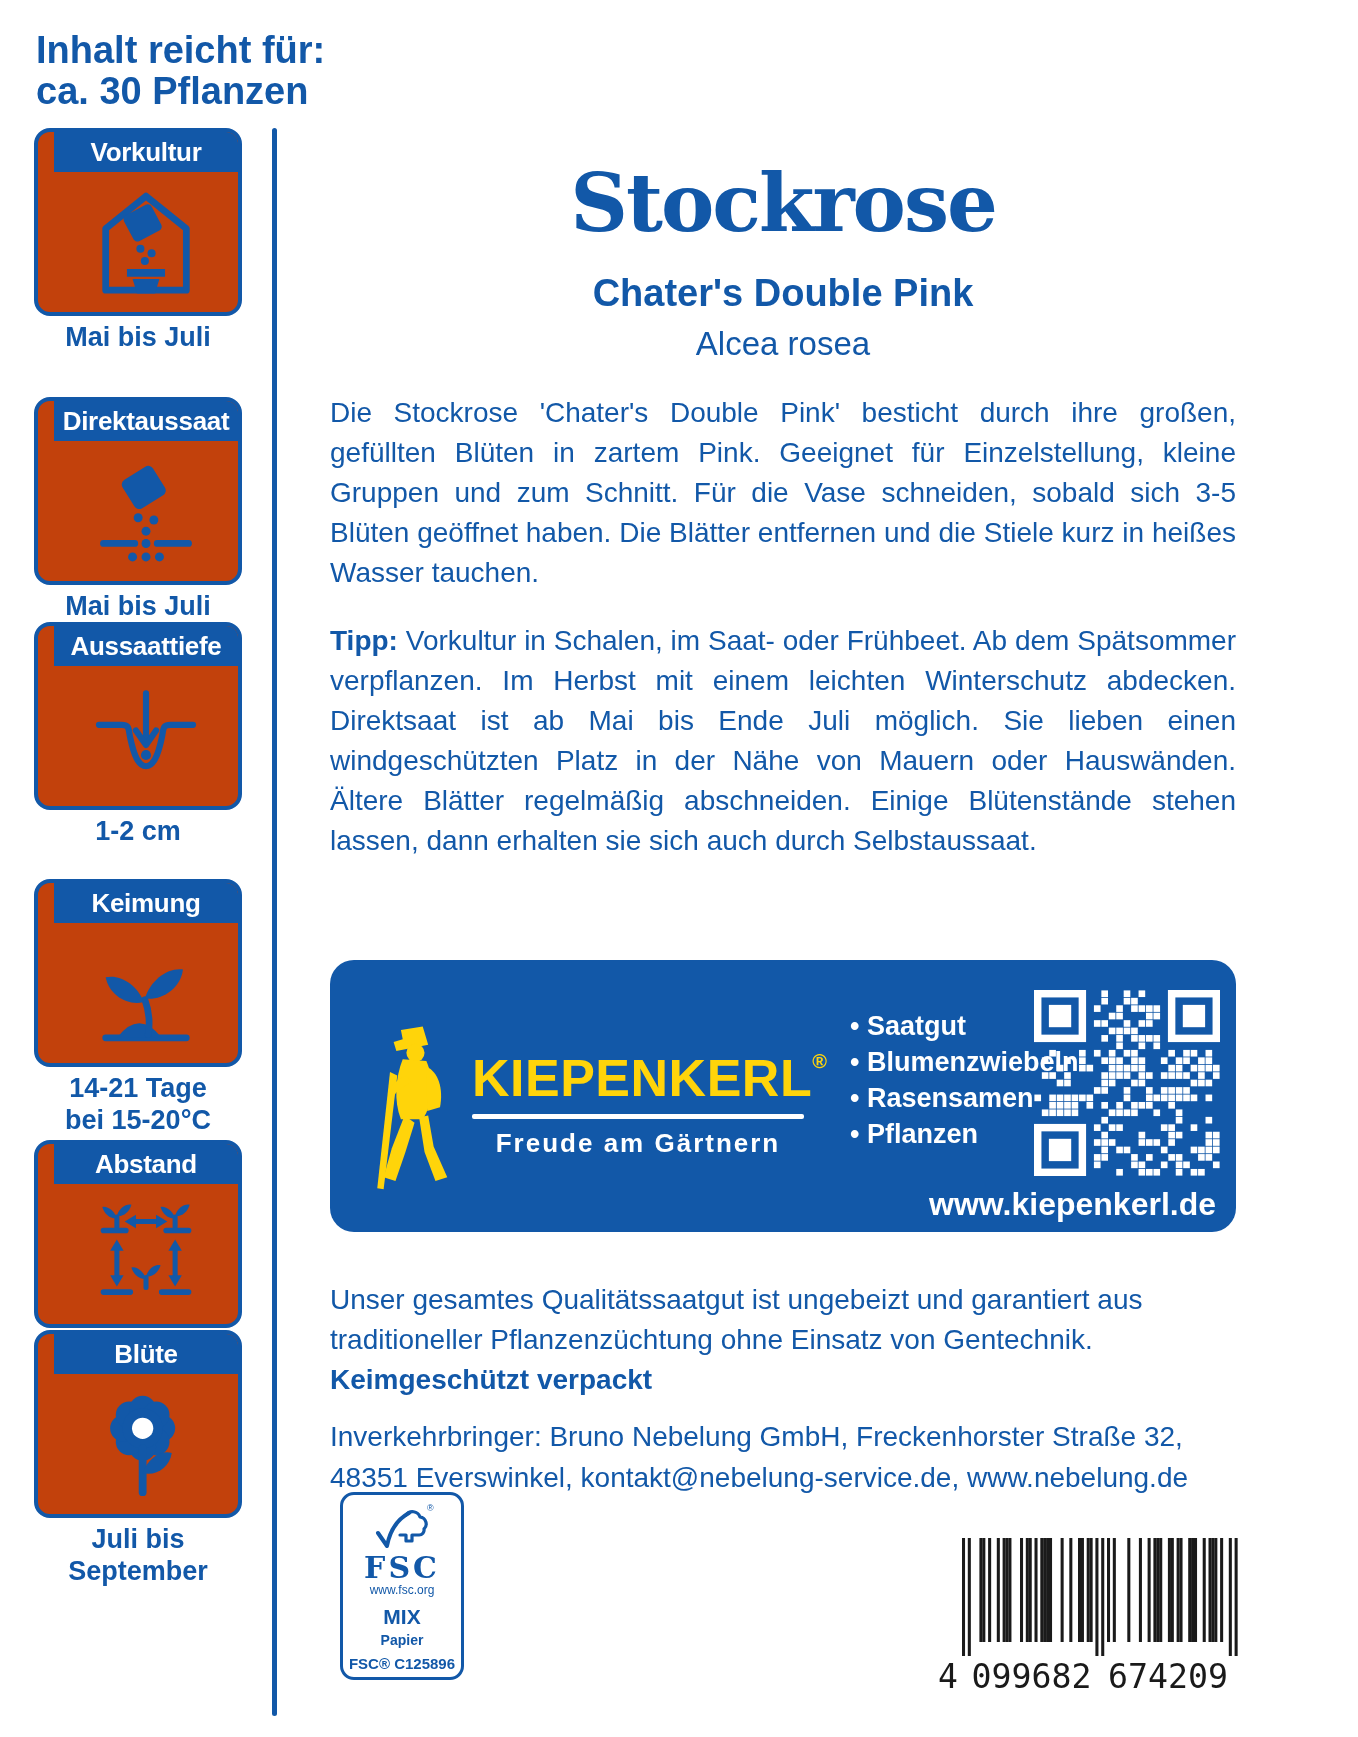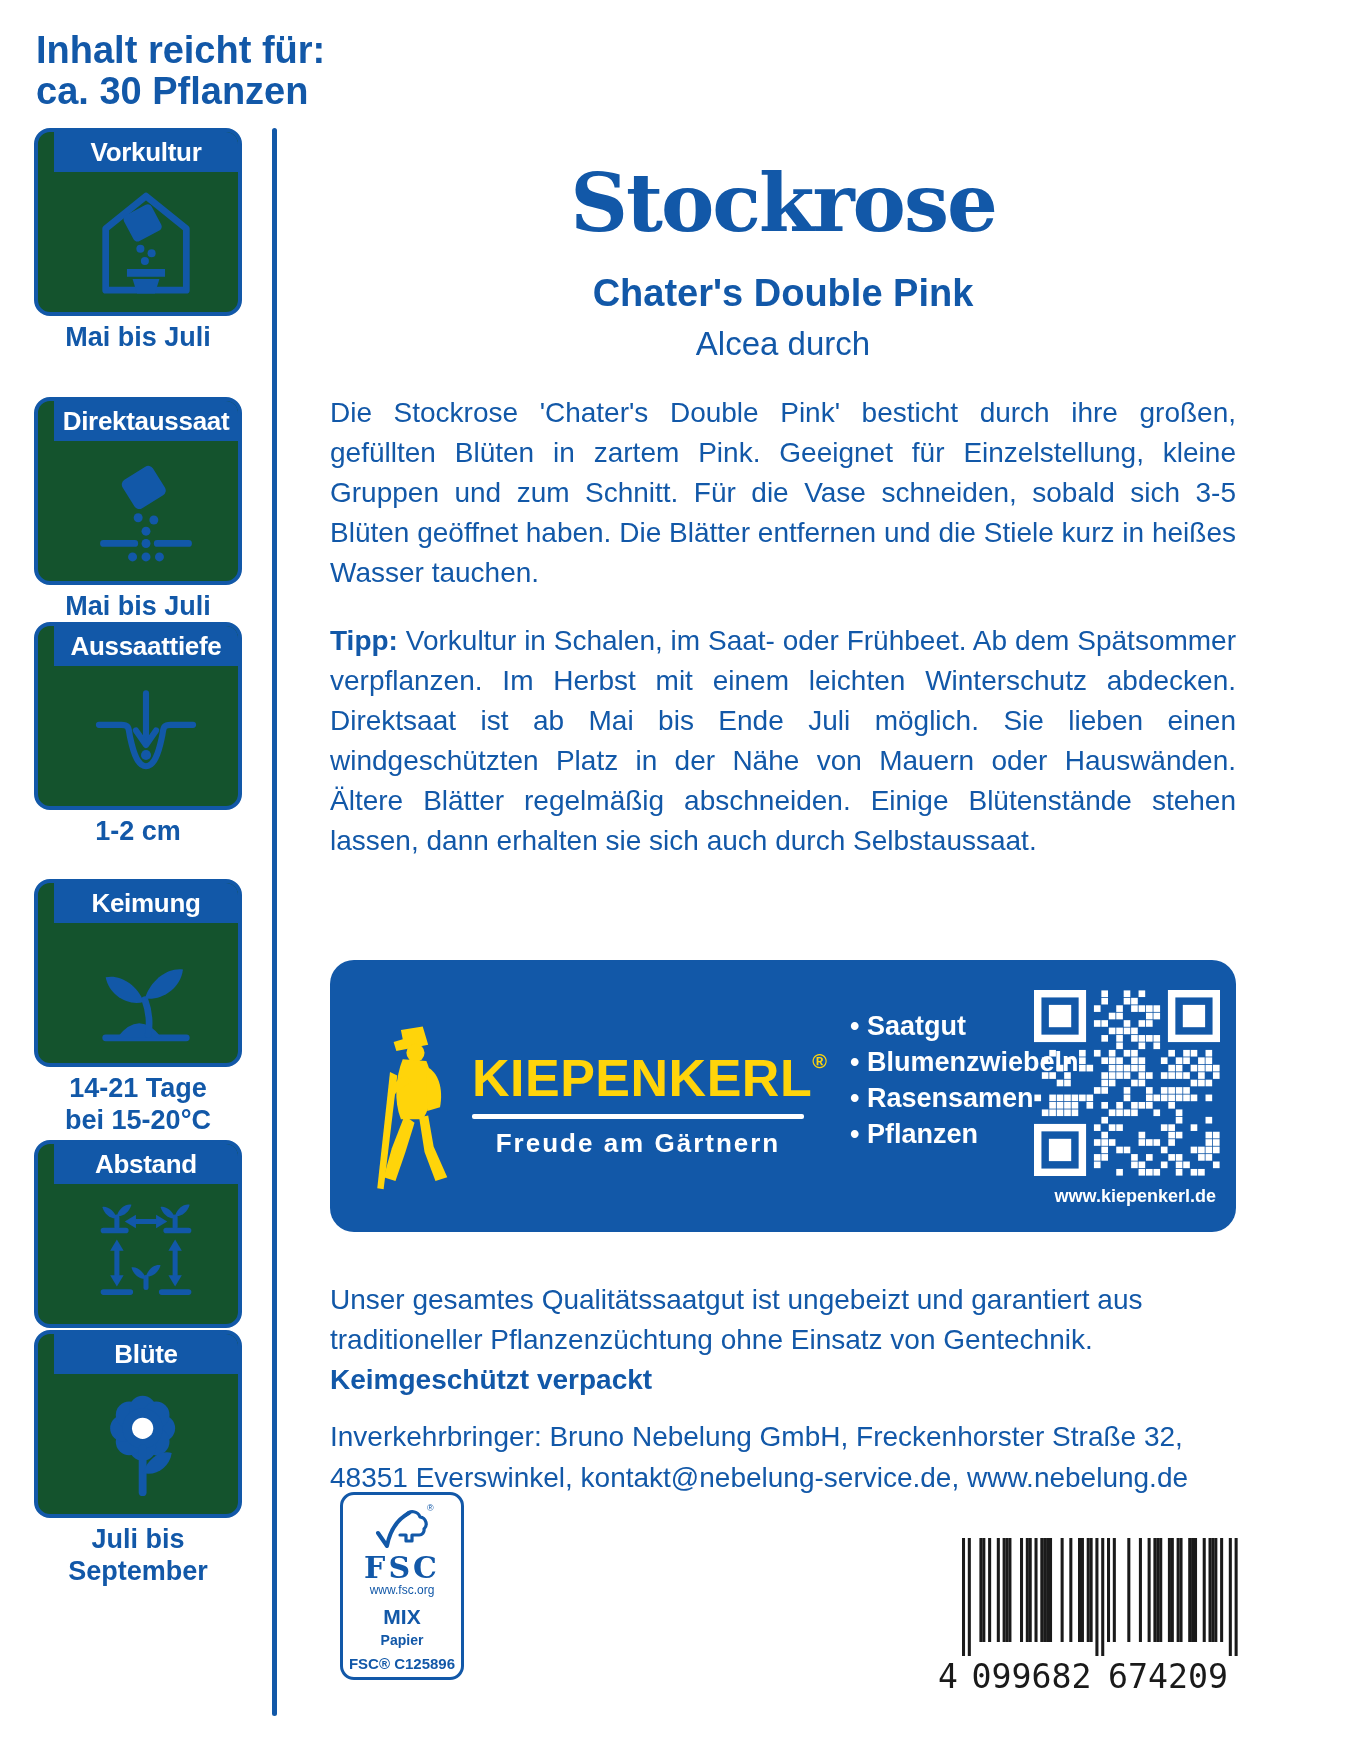--- a/index.html
+++ b/index.html
@@ -11,21 +11,21 @@
     position:relative;width:1358px;height:1737px;background:#fff;
     font-family:"Liberation Sans","DejaVu Sans",sans-serif;color:var(--blue);
     overflow:hidden;
   }
   
   .note{position:absolute;left:36px;top:30px;font-size:38px;font-weight:700;line-height:41px;}
   
   .divider{position:absolute;left:272px;top:128px;width:5px;height:1588px;background:var(--blue);border-radius:3px;}
   
   .sidebar{position:absolute;left:34px;top:128px;width:208px;}
-  .infobox{border:4px solid var(--blue);border-radius:16px;overflow:hidden;background:#14532d;padding-left:16px;}
+  .infobox{border:4px solid var(--blue);border-radius:16px;overflow:hidden;background:#c2410c;padding-left:16px;}
   .infobox-header{background:var(--blue);color:#fff;font-size:26px;font-weight:700;text-align:center;height:40px;line-height:40px;letter-spacing:-0.3px;}
   .infobox-icon{height:140px;display:flex;align-items:center;justify-content:center;color:var(--blue);}
   .caption{text-align:center;font-size:27px;font-weight:700;line-height:32px;margin-top:5px;}
   .m1{margin-bottom:44px}.m2{}.m3{margin-bottom:32px}.m4{margin-bottom:4px}.m5{margin-bottom:2px}
   
   .main{position:absolute;left:330px;top:150px;width:906px;}
   .title{font-family:"DejaVu Serif","Liberation Serif",serif;font-weight:700;font-size:80px;line-height:86px;text-align:center;letter-spacing:-2px;margin-top:10px;}
   .variety{font-size:38px;font-weight:700;text-align:center;margin-top:26px;}
   .botanical{font-size:33px;font-weight:400;text-align:center;margin-top:10px;}
   .para{font-size:28px;line-height:40px;text-align:justify;margin-top:30px;}
@@ -34,21 +34,21 @@
   
   .brand-box{position:absolute;left:330px;top:960px;width:906px;height:272px;background:var(--blue);border-radius:24px;}
   .mascot{position:absolute;left:40px;top:62px;}
   .logo-word{position:absolute;left:142px;top:88px;color:var(--yellow);font-size:52px;font-weight:700;letter-spacing:0.5px;white-space:nowrap;}
   .logo-word sup{font-size:20px;vertical-align:28px;}
   .logo-rule{position:absolute;left:142px;top:154px;width:332px;height:5px;background:#fff;border-radius:2px;}
   .slogan{position:absolute;left:142px;top:168px;width:332px;text-align:center;color:#fff;font-size:26px;font-weight:700;letter-spacing:2px;}
   .products{position:absolute;left:520px;top:48px;margin:0;padding:0;list-style:none;color:#fff;font-size:27px;font-weight:700;line-height:36px;}
   .products li::before{content:"• ";}
   .qr{position:absolute;right:16px;top:30px;}
-  .website{position:absolute;right:20px;top:226px;color:#fff;font-size:18px;font-weight:700;}
+  .website{position:absolute;right:20px;top:226px;color:#fff;font-size:32px;font-weight:700;}
   
   .quality{position:absolute;left:330px;top:1252px;width:906px;font-size:28px;line-height:40px;}
   .quality .packed{font-weight:700;display:block;}
   .distributor{position:absolute;left:330px;top:1388px;width:906px;font-size:28px;line-height:41px;}
   .distributor .code{display:block;}
   
   .fsc{position:absolute;left:340px;top:1492px;width:124px;height:188px;border:3px solid var(--blue);border-radius:14px;
        display:flex;flex-direction:column;align-items:center;box-sizing:border-box;padding-top:8px;color:var(--blue);}
   .fsc-brand{font-family:"DejaVu Serif","Liberation Serif",serif;font-weight:700;font-size:30px;letter-spacing:3px;line-height:30px;margin-top:-2px;}
   .fsc-url{font-size:12px;font-weight:400;line-height:14px;}
@@ -211,21 +211,21 @@
         <div>Juli bis</div>
         <div>September</div>
       </div>
     </section>
 
   </aside>
 
   <main class="main">
     <div class="title">Stockrose</div>
     <div class="variety">Chater's Double Pink</div>
-    <div class="botanical">Alcea durch</div>
+    <div class="botanical">Alcea rosea</div>
     <p class="para">Die Stockrose 'Chater's Double Pink' besticht durch ihre großen, gefüllten Blüten in zartem Pink. Geeignet für Einzelstellung, kleine Gruppen und zum Schnitt. Für die Vase schneiden, sobald sich 3-5 Blüten geöffnet haben. Die Blätter entfernen und die Stiele kurz in heißes Wasser tauchen.</p>
     <p class="para tip"><b>Tipp:</b><span> Vorkultur in Schalen, im Saat- oder Frühbeet. Ab dem Spätsommer verpflanzen. Im Herbst mit einem leichten Winterschutz abdecken. Direktsaat ist ab Mai bis Ende Juli möglich. Sie lieben einen windgeschützten Platz in der Nähe von Mauern oder Hauswänden. Ältere Blätter regelmäßig abschneiden. Einige Blütenstände stehen lassen, dann erhalten sie sich auch durch Selbstaussaat.</span></p>
   </main>
 
   <div class="brand-box">
     <svg class="mascot" width="100" height="178" viewBox="0 0 110 190">
       <g fill="#FFD40A">
         <path d="M22 52 L8 180 L15 181 L30 56 Z"></path>
         <polygon points="58,2 34,6 36,16 26,19 29,29 64,22"></polygon>
         <circle cx="50" cy="31" r="10"></circle>

